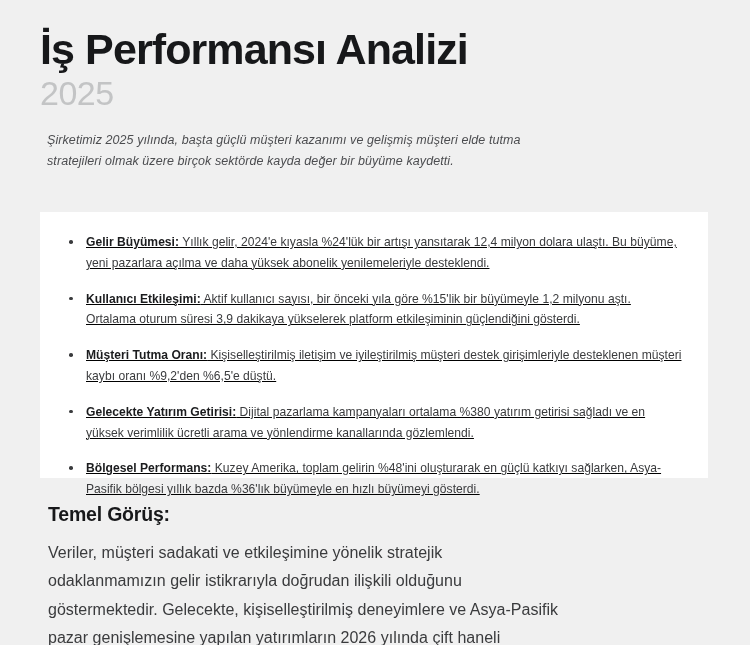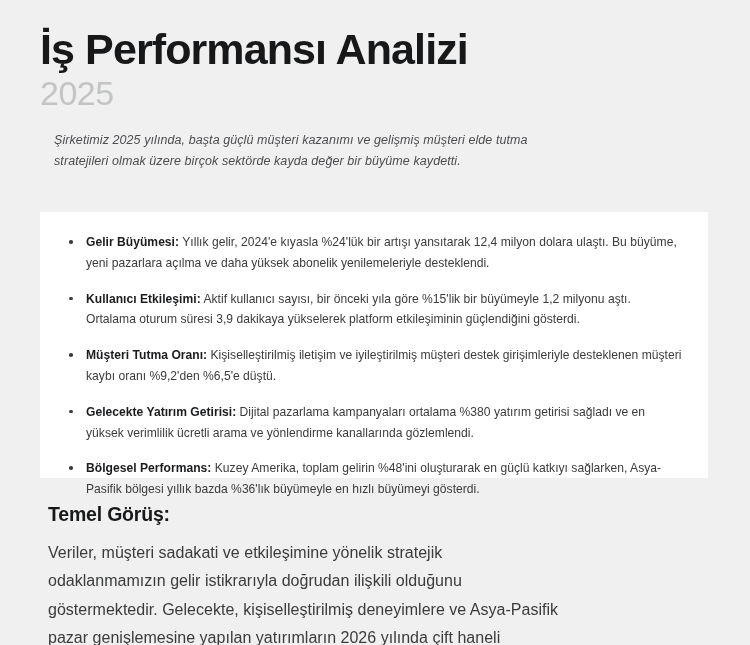--- a/index.html
+++ b/index.html
@@ -35,21 +35,21 @@
   }
   .year {
     font-size: 34px;
     font-weight: normal;
     color: #c3c4c5;
     letter-spacing: -0.5px;
     line-height: 1.12;
     margin: 2px 0 0 0;
   }
   .subtitle {
-    margin: 17px 0 0 14px;
+    margin: 17px 0 0 7px;
     font-size: 12.5px;
     font-style: italic;
     color: #4c4d50;
     line-height: 1.75;
     max-width: 495px;
     letter-spacing: 0.08px;
   }
 
   
   .card {
@@ -59,20 +59,21 @@
     width: 668px;
     height: 266px;
     background: #ffffff;
     box-sizing: border-box;
     padding: 20px 24px 0 24px;
   }
   .bullet-list {
     list-style: none;
     margin: 0;
     padding: 0;
+    text-decoration: underline;
   }
   .bullet-item {
     position: relative;
     padding-left: 22px;
     margin-bottom: 15px;
     font-size: 12.1px;
     line-height: 1.72;
     color: #3a3b3d;
     letter-spacing: 0.02px;
   }

